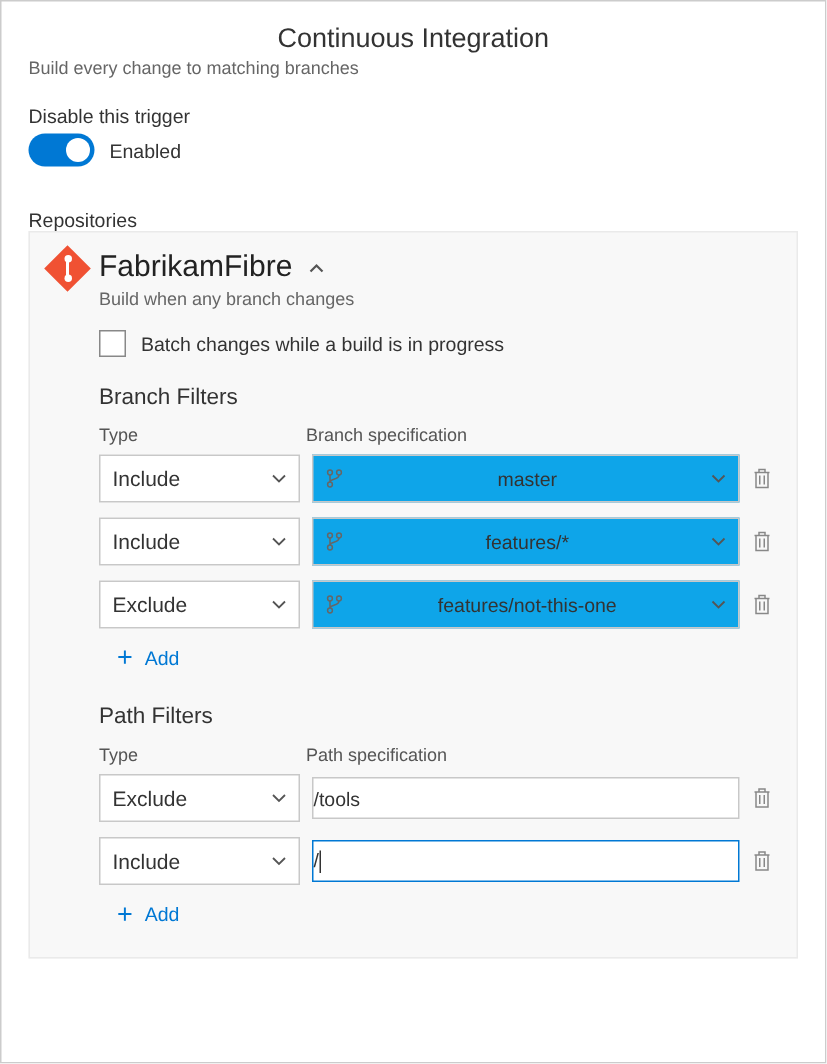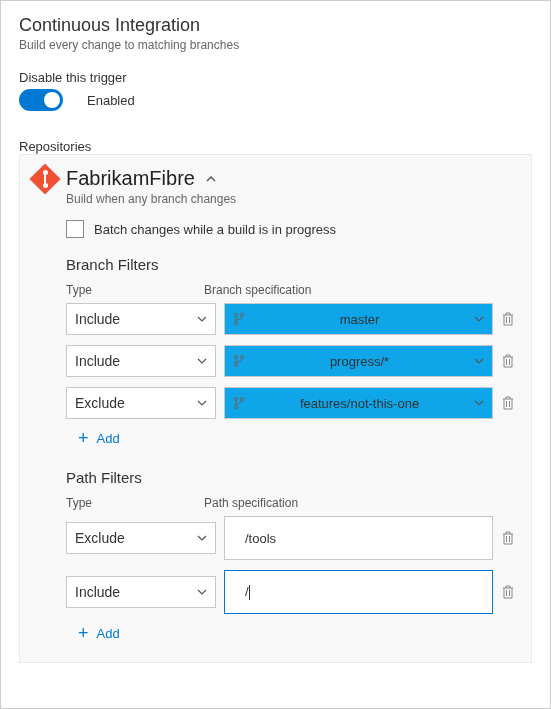--- a/index.html
+++ b/index.html
@@ -17,32 +17,33 @@
     border: 1px solid #ccc;
     width: 551px;
     height: 709px;
     padding: 14px 18px;
   }
   h1 {
     font-size: 18px;
     font-weight: 400;
     margin: 0 0 2px 0;
     color: #333;
+    text-align: center;
   }
   .subtitle {
     font-size: 12px;
     color: #666;
     margin-bottom: 18px;
   }
   .disable-label {
     font-size: 13px;
     color: #333;
     margin-bottom: 4px;
   }
-  .toggle-row { display: flex; align-items: center; gap: 24px; margin-bottom: 28px; }
+  .toggle-row { display: flex; align-items: center; gap: 10px; margin-bottom: 28px; }
   .toggle {
     width: 44px; height: 22px; border-radius: 11px;
     background: #0078d4; position: relative; cursor: pointer;
   }
   .toggle-knob {
     width: 16px; height: 16px; border-radius: 50%;
     background: #fff; position: absolute; top: 3px; right: 3px;
   }
   .toggle-label { font-size: 13px; color: #333; }
   .repos-title { font-size: 13px; color: #333; }
@@ -76,32 +77,32 @@
   }
   .batch-label { font-size: 13px; color: #333; }
   .section-title { font-size: 15px; font-weight: 400; margin-left: 32px; margin-bottom: 10px; color: #333; }
   .col-header-row { display: flex; margin-left: 32px; margin-bottom: 6px; font-size: 12px; color: #555; }
   .col-type { width: 138px; }
   .col-spec { flex: 1; }
   .filter-row {
     display: flex; align-items: center; margin-left: 32px; margin-bottom: 10px; gap: 8px;
   }
   .select-box {
-    width: 150px; height: 32px; background: #fff; border: 1px solid #c8c8c8;
+    width: 134px; height: 32px; background: #fff; border: 1px solid #c8c8c8;
     display: flex; align-items: center; justify-content: space-between;
     padding: 0 8px; cursor: pointer;
   }
   .spec-box {
     flex: 1; height: 32px; background: #0ea5e9; border: 1px solid #c8c8c8;
     display: flex; align-items: center; padding: 0 8px; gap: 2px; text-align: center;
   }
   .spec-text { flex: 1; font-size: 13px; color: #333; }
   .path-box {
-    flex: 1; height: 44px; background: #fff; border: 1px solid #c8c8c8;
-    display: flex; align-items: center; padding: 0 20px;
+    flex: 1; height: 28px; background: #fff; border: 1px solid #c8c8c8;
+    display: flex; align-items: center; padding: 0 0;
   }
   .path-box.active { border-color: #0078d4; }
   .path-text { flex: 1; font-size: 13px; color: #333; position: relative; }
   .cursor-line::after {
     content: ""; display: inline-block; width: 1px; height: 15px;
     background: #333; vertical-align: middle; margin-left: 0;
   }
   .chev { color: #555; }
   .trash { width: 16px; color: #777; cursor: pointer; flex-shrink: 0; text-align: center; }
   .branch-icon { color: #666; flex-shrink: 0; }
@@ -198,21 +199,21 @@
       </div>
       <div class="spec-box">
         <span class="branch-icon">
             <svg width="12" height="14" viewBox="0 0 12 14">
               <circle cx="3" cy="3" r="1.6" fill="none" stroke="#666" stroke-width="1"></circle>
               <circle cx="9" cy="3" r="1.6" fill="none" stroke="#666" stroke-width="1"></circle>
               <circle cx="3" cy="11" r="1.6" fill="none" stroke="#666" stroke-width="1"></circle>
               <path d="M3 4.6 V9.4 M9 4.6 C9 8 3 7 3 9.4" stroke="#666" stroke-width="1" fill="none"></path>
             </svg>
           </span>
-        <span class="spec-text">progress/*</span>
+        <span class="spec-text">features/*</span>
         <span class="chev">
             <svg width="10" height="10" viewBox="0 0 10 10">
               <path d="M1 3 L5 7 L9 3" stroke="#555" stroke-width="1.2" fill="none"></path>
             </svg>
           </span>
       </div>
       <span class="trash">
           <svg width="14" height="16" viewBox="0 0 14 16">
             <path d="M2 4 H12 M5 4 V2 H9 V4 M3 4 V14 H11 V4 M5.5 6 V12 M8.5 6 V12" stroke="#888" stroke-width="1" fill="none"></path>
           </svg>

